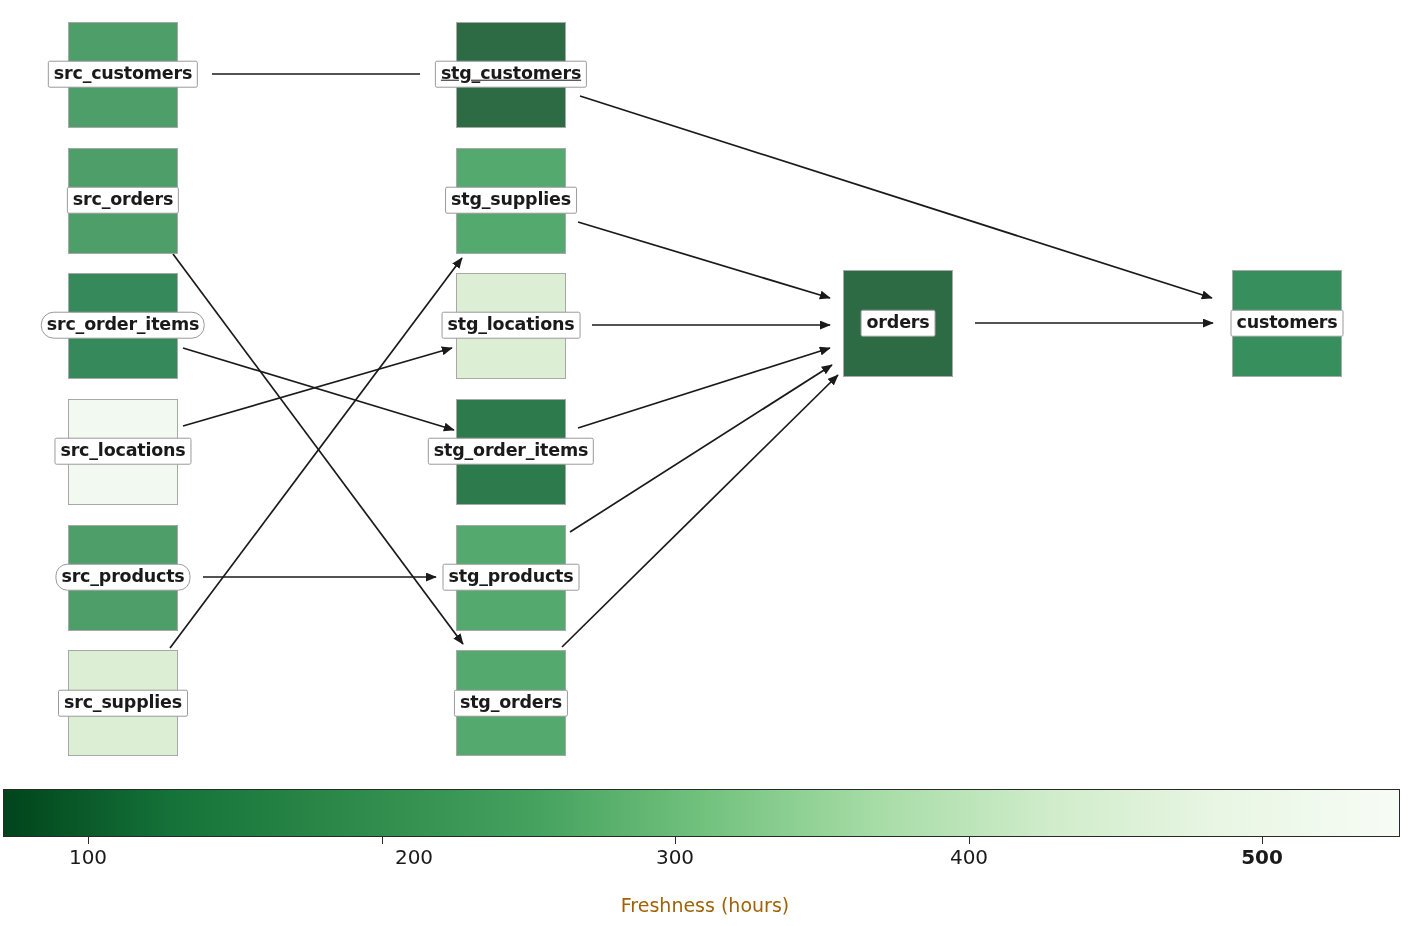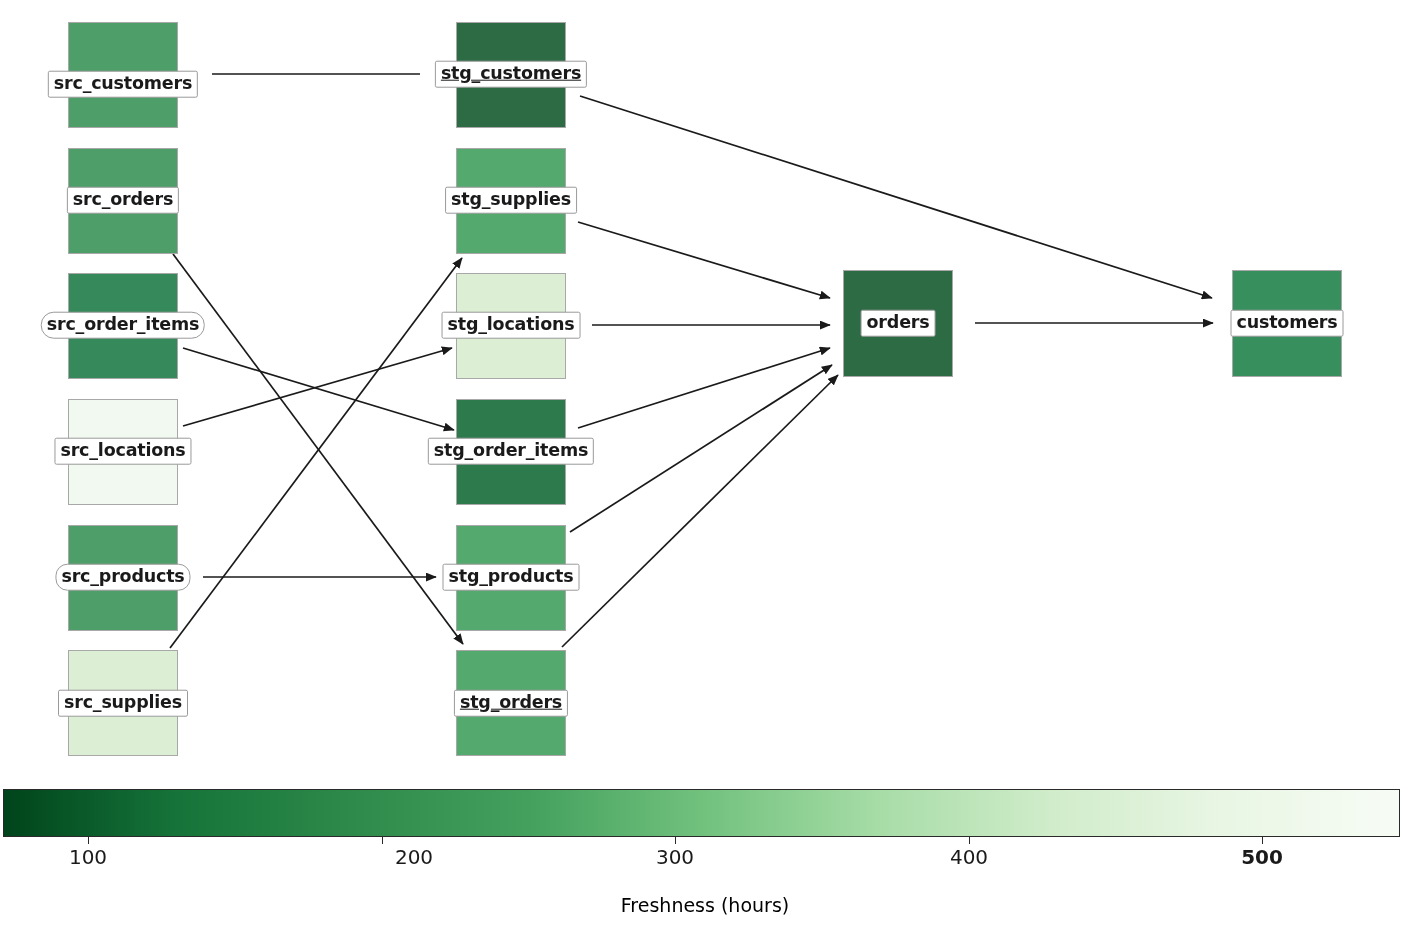--- a/index.html
+++ b/index.html
@@ -34,21 +34,21 @@
     box-sizing:border-box;
   }
   .cb-tick{position:absolute;top:62px;width:1px;height:7px;background:#2a2a2a;}
   .cb-ticklabel{
     position:absolute;top:70px;transform:translateX(-50%);
     font-size:20px;color:#1a1a1a;
     font-family:"DejaVu Sans","Liberation Sans",sans-serif;
   }
   #cb-axislabel{
     position:absolute;top:119px;left:705px;transform:translateX(-50%);
-    font-size:19px;color:#000000;white-space:nowrap;
+    font-size:19px;color:#a16207;white-space:nowrap;
   }
 </style>
 </head>
 <body>
 
 <div id="stage">
 
   <div id="graph">
 
     <svg id="edges" viewBox="0 0 1410 775" xmlns="http://www.w3.org/2000/svg">
@@ -97,33 +97,33 @@
     <div class="node" style="left: 456px; top: 22px; width: 110px; height: 106px; background: rgb(45, 107, 69);"></div>
     <div class="node" style="left: 456px; top: 148px; width: 110px; height: 106px; background: rgb(84, 169, 110);"></div>
     <div class="node" style="left: 456px; top: 273px; width: 110px; height: 106px; background: rgb(220, 239, 213);"></div>
     <div class="node" style="left: 456px; top: 399px; width: 110px; height: 106px; background: rgb(45, 122, 76);"></div>
     <div class="node" style="left: 456px; top: 525px; width: 110px; height: 106px; background: rgb(84, 169, 110);"></div>
     <div class="node" style="left: 456px; top: 650px; width: 110px; height: 106px; background: rgb(84, 169, 110);"></div>
 
     <div class="node" style="left: 843px; top: 270px; width: 110px; height: 107px; background: rgb(45, 107, 69);"></div>
     <div class="node" style="left: 1232px; top: 270px; width: 110px; height: 107px; background: rgb(55, 143, 93);"></div>
 
-    <div class="node-label" style="left:123px;top:74px;margin-top:10px;">src_customers</div>
+    <div class="node-label" style="left:123px;top:74px;">src_customers</div>
     <div class="node-label" style="left:123px;top:200px;">src_orders</div>
     <div class="node-label" style="left:123px;top:325px;border-radius:13px;">src_order_items</div>
     <div class="node-label" style="left:123px;top:451px;">src_locations</div>
     <div class="node-label" style="left:123px;top:577px;border-radius:12px;">src_products</div>
     <div class="node-label" style="left:123px;top:703px;">src_supplies</div>
 
     <div class="node-label" style="left:511px;top:74px;text-decoration:underline;">stg_customers</div>
     <div class="node-label" style="left:511px;top:200px;">stg_supplies</div>
     <div class="node-label" style="left:511px;top:325px;">stg_locations</div>
     <div class="node-label" style="left:511px;top:451px;">stg_order_items</div>
     <div class="node-label" style="left:511px;top:577px;">stg_products</div>
-    <div class="node-label" style="left:511px;top:703px;text-decoration:underline;">stg_orders</div>
+    <div class="node-label" style="left:511px;top:703px;">stg_orders</div>
 
     <div class="node-label" style="left:898px;top:323px;">orders</div>
     <div class="node-label" style="left:1287px;top:323px;">customers</div>
   </div>
 
   <div id="colorbar-wrap">
     <div id="colorbar" style="background: linear-gradient(to right, rgb(0, 68, 27), rgb(22, 116, 58), rgb(45, 138, 74), rgb(67, 160, 93), rgb(113, 193, 125), rgb(166, 220, 166), rgb(208, 236, 202), rgb(233, 246, 228), rgb(247, 252, 245));"></div>
 
     <div class="cb-tick" style="left:88px;"></div>
     <div class="cb-tick" style="left:382px;"></div>

